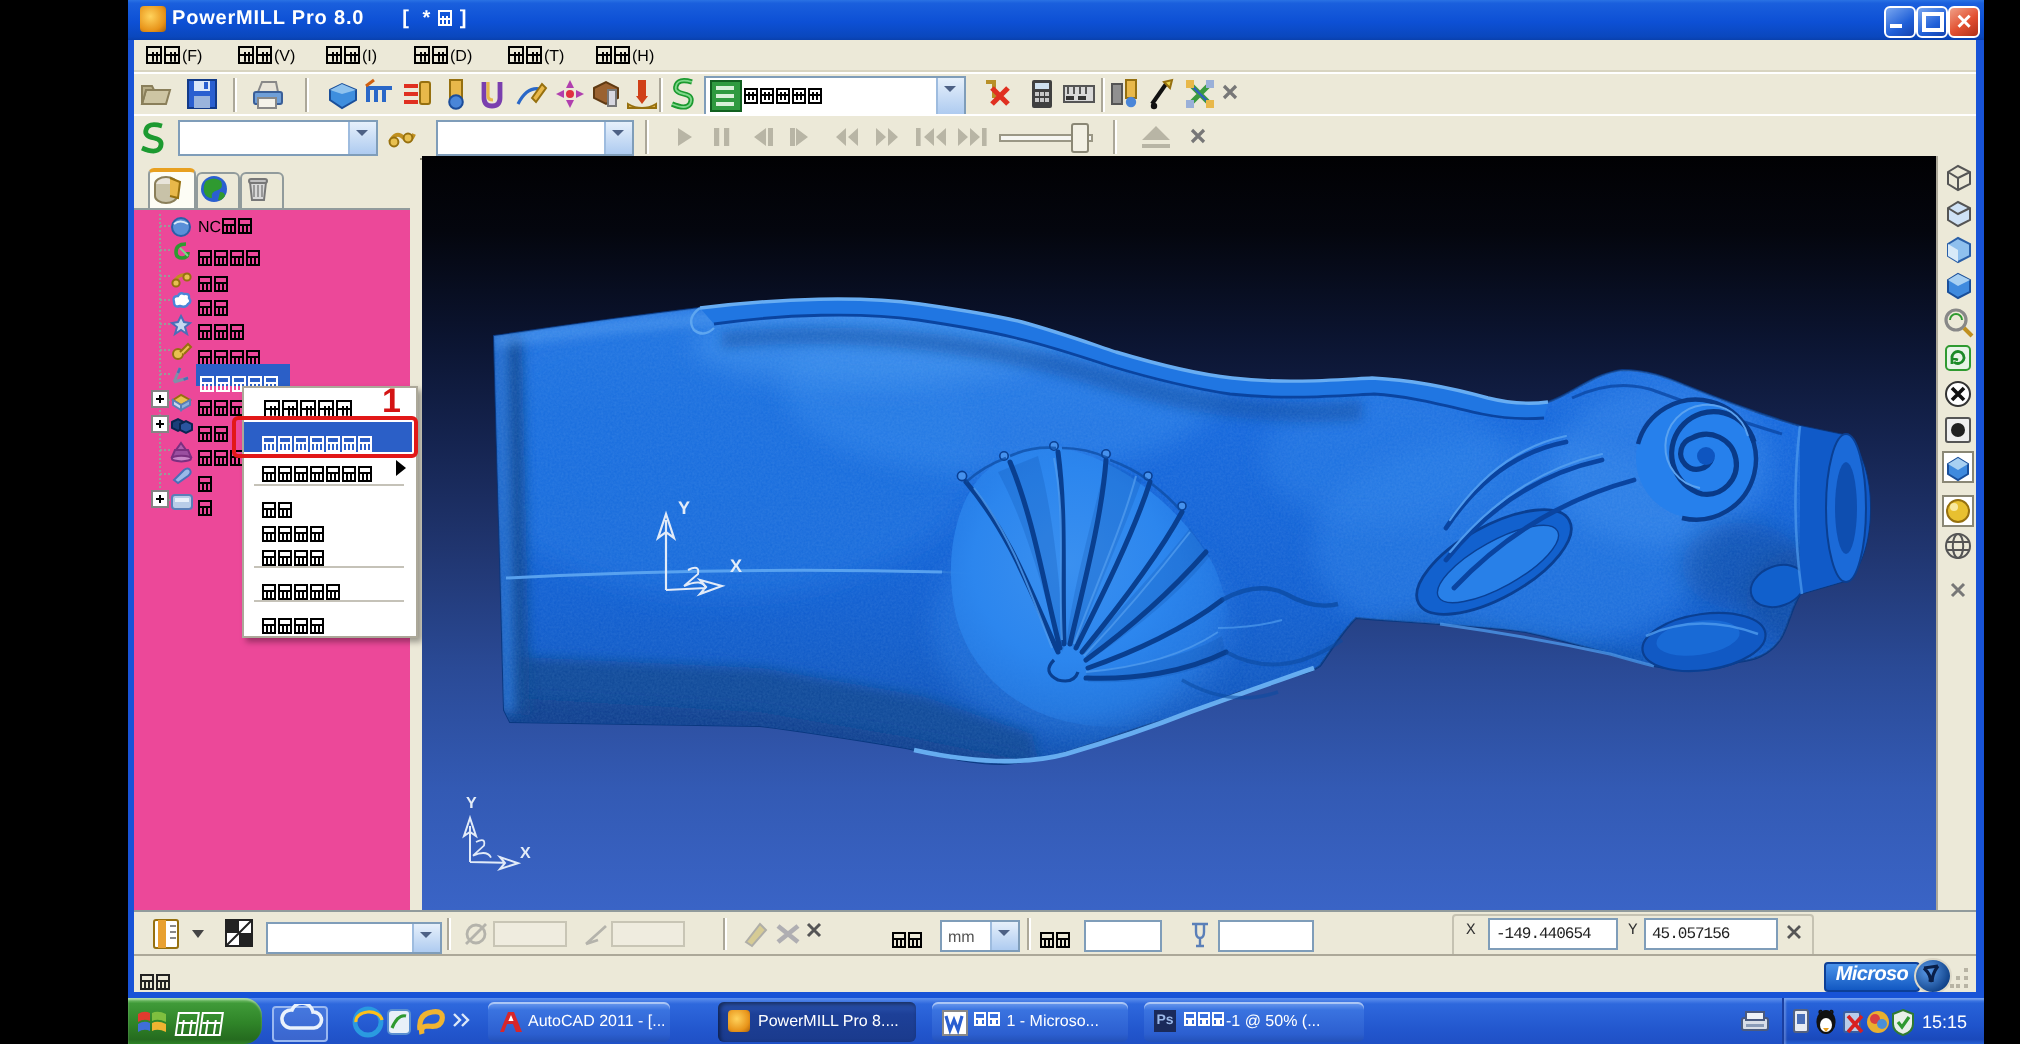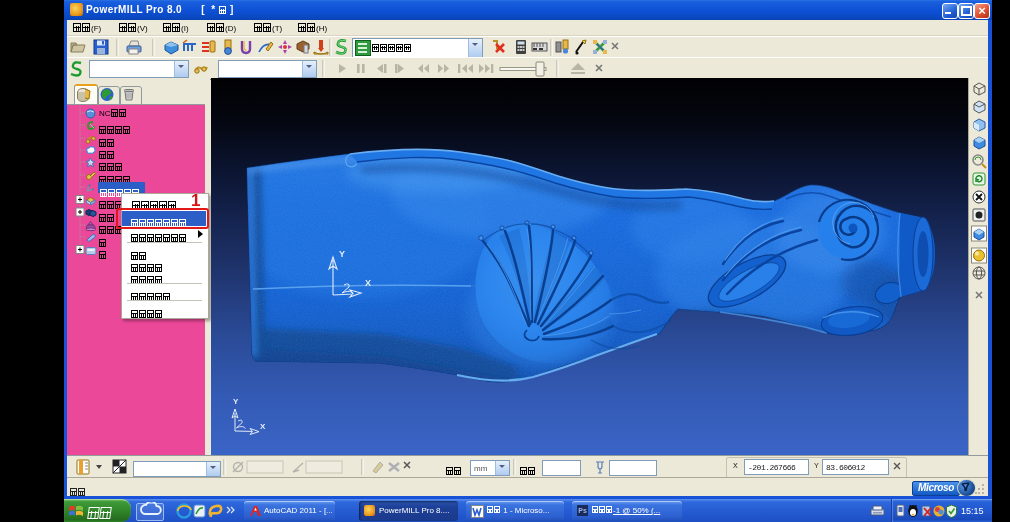--- a/index.html
+++ b/index.html
@@ -650,25 +650,25 @@
 <div class="combo" style="left:403px;top:4px;width:38px;height:14px;font-size:8px;color:#555;">
       <span style="position:absolute;left:3px;top:3px;">mm</span>
       <div class="da"></div>
     </div>
 <span class="ab" style="left:453px;top:6px;color:#000;"><span class="c s"></span><span class="c s"></span></span>
 <div class="combo" style="left:475px;top:4px;width:37px;height:14px;"></div>
 <div class="combo" style="left:542px;top:4px;width:46px;height:14px;"></div>
 <div class="ab" style="left:659px;top:1px;width:179px;height:20px;border:1px solid #c5c2b2;border-radius:2px;"></div>
 <span class="ab" style="left:666px;top:5px;font-size:8px;color:#333;font-family:'Liberation Mono',monospace;">X</span>
 <div class="combo" style="left:677px;top:3px;width:63px;height:14px;font-size:8px;color:#222;">
-      <span style="position:absolute;left:3px;top:3px;font-family:'Liberation Mono',monospace;letter-spacing:-.5px;">-201.267666</span>
+      <span style="position:absolute;left:3px;top:3px;font-family:'Liberation Mono',monospace;letter-spacing:-.5px;">-149.440654</span>
     </div>
 <span class="ab" style="left:747px;top:5px;font-size:8px;color:#333;font-family:'Liberation Mono',monospace;">Y</span>
 <div class="combo" style="left:755px;top:3px;width:65px;height:14px;font-size:8px;color:#222;">
-      <span style="position:absolute;left:3px;top:3px;font-family:'Liberation Mono',monospace;letter-spacing:-.5px;">83.606012</span>
+      <span style="position:absolute;left:3px;top:3px;font-family:'Liberation Mono',monospace;letter-spacing:-.5px;">45.057156</span>
     </div>
 <svg class="ab" style="left:826px;top:6px" width="8" height="8">
       <path d="M1 1 L7 7 M7 1 L1 7" stroke="#555" stroke-width="1.4"></path>
     </svg>
 </div>
 
 <div class="ab" id="status" style="left:67px;top:477px;width:921px;height:19px;background:#ece9d8;border-top:1px solid #aca899;">
  <span class="ab" style="left:3px;top:5px;color:#222;"><span class="c s"></span><span class="c s"></span></span>
  <div class="ab" style="left:845px;top:3px;width:46px;height:13px;border-radius:2px;background:linear-gradient(180deg,#4a93ea,#1258c2);border:1px solid #0d3f96;color:#fff;font-weight:bold;font-style:italic;font-size:10px;text-align:center;line-height:12px;letter-spacing:-.3px;">Microso</div>
  <div class="ab" style="left:890px;top:1px;width:17px;height:16px;border-radius:50%;background:radial-gradient(circle at 35% 35%,#5a9ae8,#14478f 70%,#0a2f68);border:1px solid #dcd8c8;"></div>
@@ -728,21 +728,21 @@
  <div class="ab" style="left:300px;top:6px;width:11px;height:11px;border-radius:2px;background:radial-gradient(circle at 40% 40%,#ffd35c,#e8941a 65%,#a85f08);"></div>
  <span class="ab" style="left:315px;top:7px;color:#fff;font-size:8px;white-space:nowrap;text-align:right;">PowerMILL Pro 8....</span>
  <div class="ab" style="left:402px;top:2px;width:98px;height:20px;border-radius:3px;background:linear-gradient(180deg,#6f9ef0,#3a73e0 20%,#2c5fd0 80%,#2351b8);box-shadow:inset 0 1px 0 rgba(255,255,255,.45);"></div>
  <div class="ab" style="left:407px;top:6px;width:11px;height:11px;background:#fff;border:1px solid #888;"></div>
  <svg class="ab" style="left:407px;top:6px" width="13" height="13">
       <path d="M2 3 L4 10 L6 5 L8 10 L10 3" stroke="#2a5fd0" fill="none" stroke-width="1.6"></path>
     </svg>
  <span class="ab" style="left:423px;top:7px;color:#fff;font-size:8px;white-space:nowrap;"><span class="c s" style="width:6px;height:7px;"></span><span class="c s" style="width:6px;height:7px;"></span> 1 - Microso...</span>
  <div class="ab" style="left:508px;top:2px;width:110px;height:20px;border-radius:3px;background:linear-gradient(180deg,#6f9ef0,#3a73e0 20%,#2c5fd0 80%,#2351b8);box-shadow:inset 0 1px 0 rgba(255,255,255,.45);"></div>
  <div class="ab" style="left:513px;top:6px;width:11px;height:11px;background:#1a2a5a;color:#9ab8e8;font-size:7px;font-weight:bold;text-align:center;line-height:11px;">Ps</div>
- <span class="ab" style="left:528px;top:7px;color:#fff;font-size:8px;white-space:nowrap;text-decoration:underline;"><span class="c s" style="width:6px;height:7px;"></span><span class="c s" style="width:6px;height:7px;"></span><span class="c s" style="width:6px;height:7px;"></span>-1 @ 50% (...</span>
+ <span class="ab" style="left:528px;top:7px;color:#fff;font-size:8px;white-space:nowrap;"><span class="c s" style="width:6px;height:7px;"></span><span class="c s" style="width:6px;height:7px;"></span><span class="c s" style="width:6px;height:7px;"></span>-1 @ 50% (...</span>
 
  <svg class="ab" style="left:806px;top:5px" width="16" height="14">
       <rect x="1" y="5" width="13" height="6" rx="1" fill="#d8dce8" stroke="#4a5a80"></rect>
       <rect x="3" y="2" width="9" height="4" fill="#eef2f8" stroke="#4a5a80"></rect>
       <rect x="3" y="8" width="9" height="1.5" fill="#8a9ab8"></rect>
     </svg>
  <div class="ab" style="left:827px;top:0;width:101px;height:23px;background:linear-gradient(180deg,#4c85ec 0%,#2762d8 12%,#1f54cc 60%,#1a49bb 90%,#2760d4 100%);border-left:1px solid #1a3fa0;box-shadow:inset 1px 1px 1px rgba(255,255,255,.25);"></div>
  <svg class="ab" style="left:832px;top:5px" width="62" height="14" viewBox="0 0 62 14">
   <rect x="1" y="1" width="7" height="11" rx="1" fill="#e8ecf4" stroke="#55627f"></rect>
       <rect x="2.5" y="3" width="4" height="5" fill="#4a6fb8"></rect>

